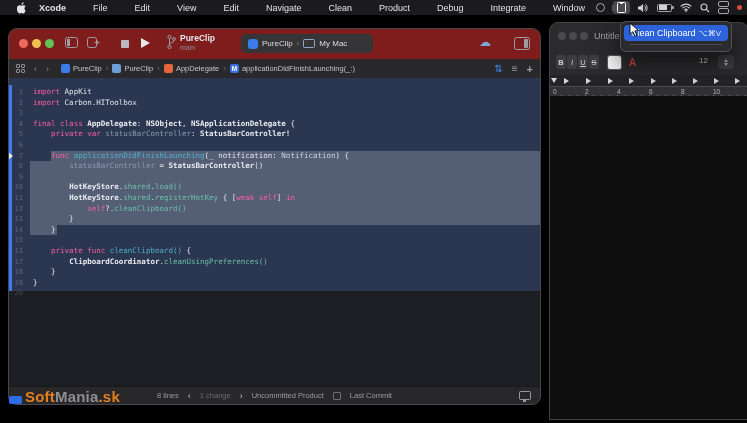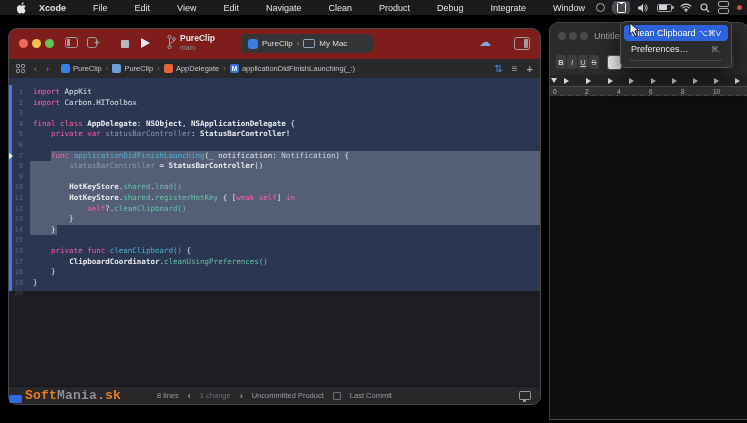--- a/index.html
+++ b/index.html
@@ -116,21 +116,21 @@
   .menu-item{height:16px;display:flex;align-items:center;justify-content:space-between;padding:0 7px;border-radius:4px;font-size:9px;color:#e8e8ea;}
   .menu-item .sc{font-size:8px;color:#8b8b90;}
   .menu-item.hl{color:#fff;}
   .menu-item.hl .sc{color:#e8edff;}
   .menu-sep{height:1px;background:#4a4a4d;margin:3px 6px;}
   
   #cursor{position:absolute;left:628px;top:22px;z-index:100;}
   
   #watermark{position:absolute;left:9px;top:388px;z-index:70;display:flex;align-items:center;gap:3px;}
   #wm-pill{width:13px;height:8px;background:#2e6be6;border-radius:2px;margin-top:6px;}
-  #wm-text{font-size:13px;font-weight:bold;letter-spacing:0.2px;font-family:Liberation Mono, monospace;}
+  #wm-text{font-size:15px;font-weight:bold;letter-spacing:0.2px;}
   .wm-orange{color:#e67e22;}
   .wm-gray{color:#8e8e93;}
 </style>
 </head>
 <body>
 
 <div id="screen">
 
   <div id="menubar">
     <span id="apple">
@@ -376,24 +376,20 @@
         </div>
     <span class="tabstop" style="left: 14px;"></span><span class="tabstop" style="left: 36px;"></span><span class="tabstop" style="left: 58px;"></span><span class="tabstop" style="left: 79px;"></span><span class="tabstop" style="left: 101px;"></span><span class="tabstop" style="left: 122px;"></span><span class="tabstop" style="left: 143px;"></span><span class="tabstop" style="left: 164px;"></span><span class="tabstop" style="left: 185px;"></span></div>
     <div id="te-doc"></div>
   </div>
 
   <div id="statusmenu">
       <div class="menu-item hl" style="background: rgb(44, 99, 218);">
         <span>Clean Clipboard</span>
         <span class="sc">⌥⌘V</span>
       </div>
-      <div class="menu-item">
-        <span>Preferences…</span>
-        <span class="sc">⌘,</span>
-      </div>
       <div class="menu-sep"></div>
     </div>
 
   <div id="cursor">
     <svg width="12" height="16" viewBox="0 0 12 16">
         <path d="M2 1 L2 12.2 L4.9 9.7 L6.9 14.2 L8.9 13.3 L6.9 8.9 L10.6 8.6 Z" fill="#fff" stroke="#000" stroke-width="0.9"></path>
       </svg>
   </div>
 
   <div id="watermark">

